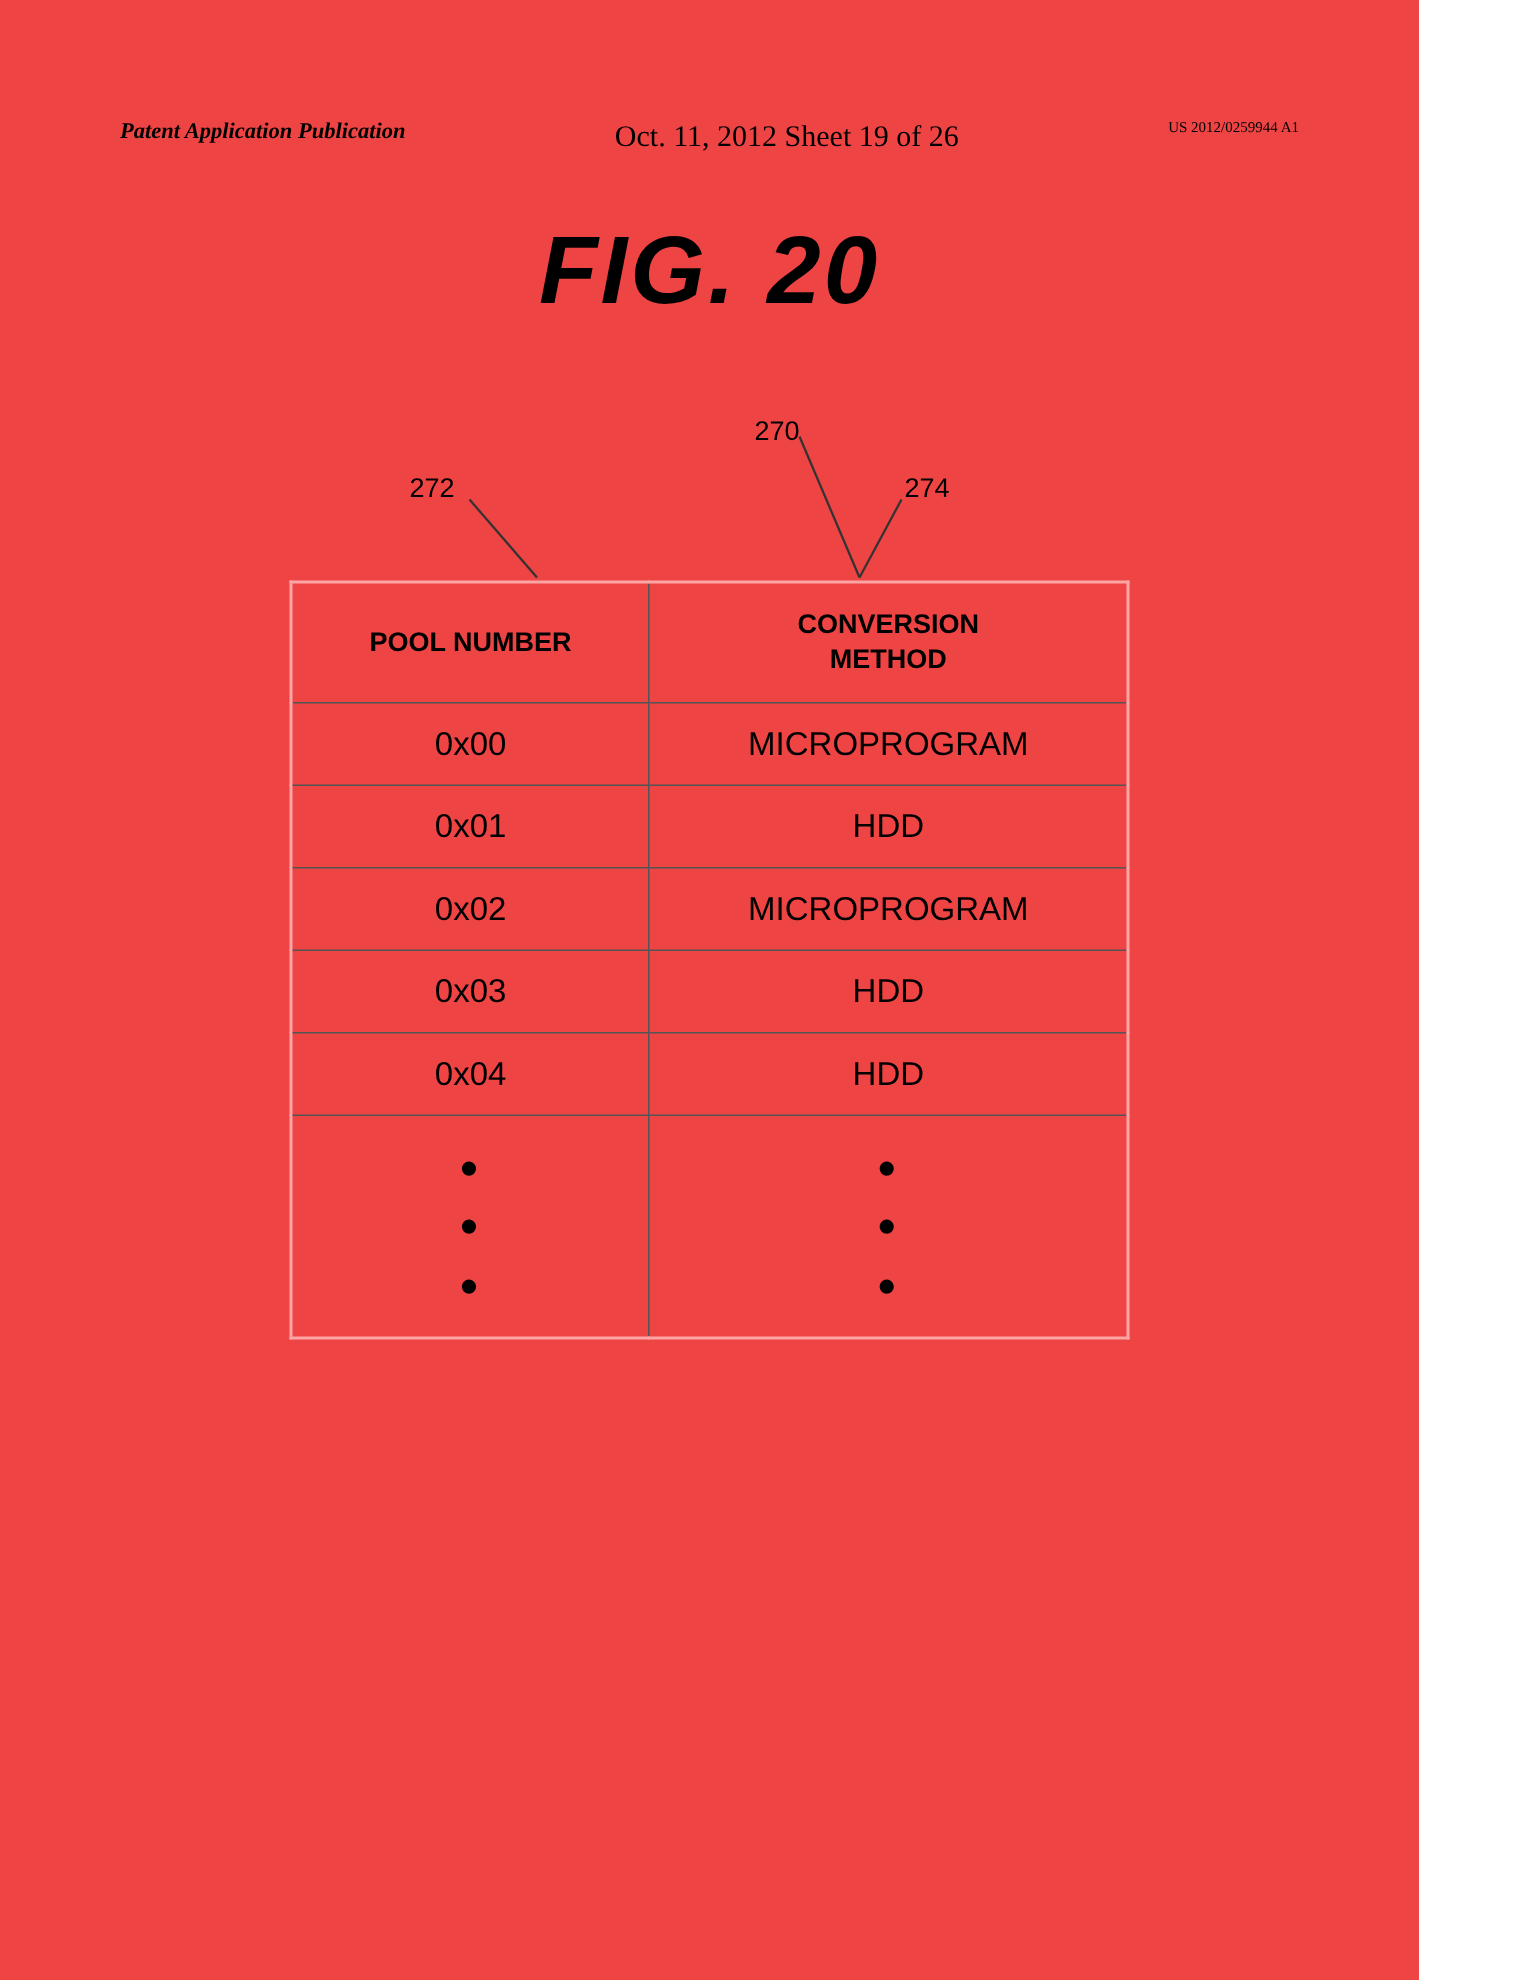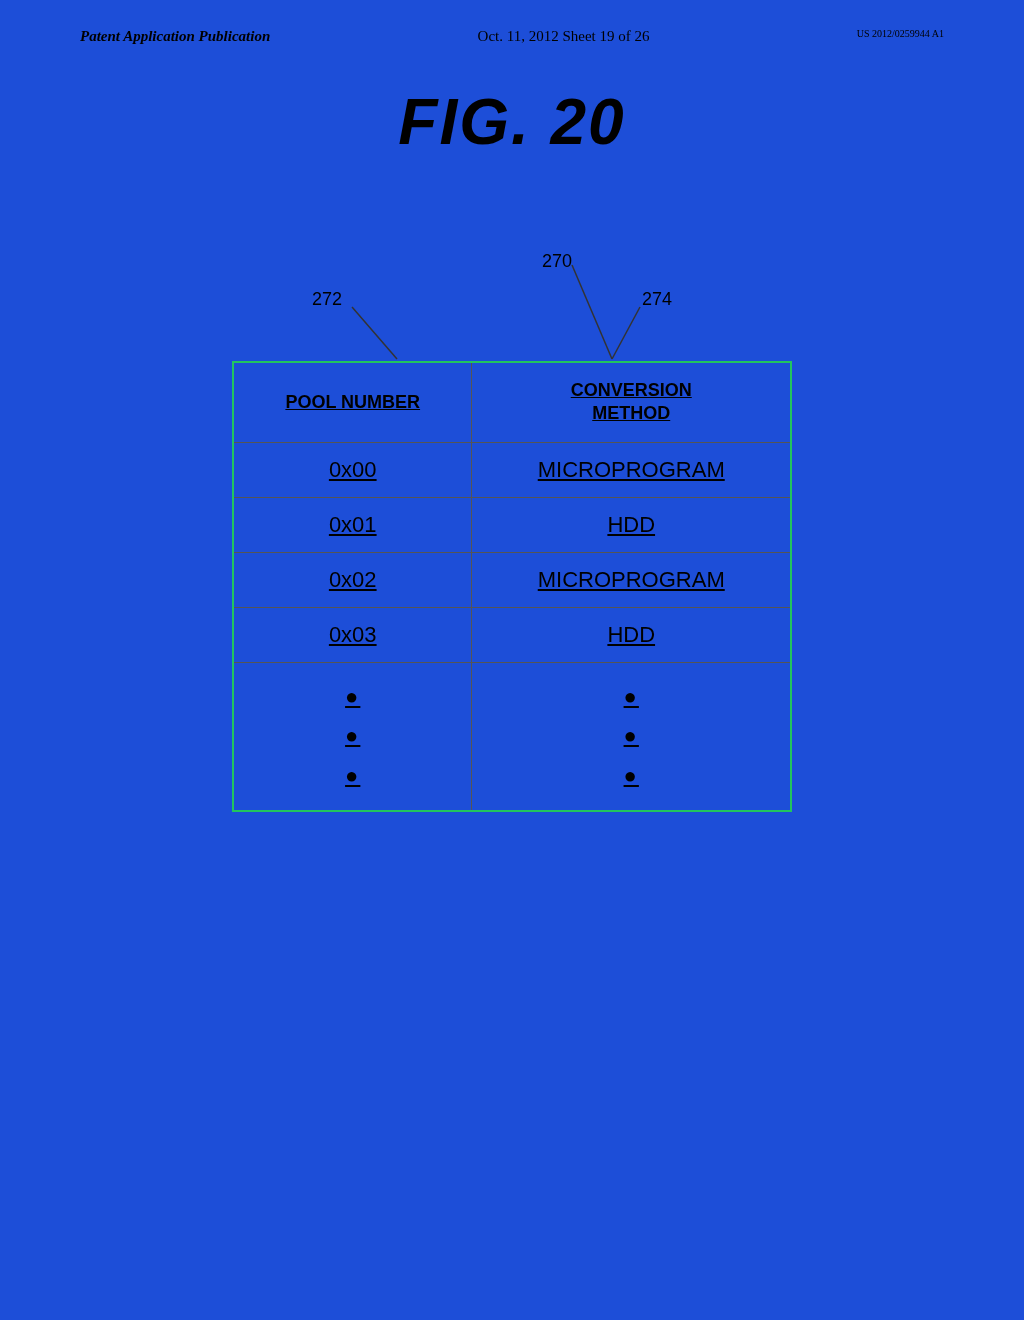--- a/index.html
+++ b/index.html
@@ -11,58 +11,58 @@
     body {
       background: #ffffff;
       font-family: 'Times New Roman', Times, serif;
       width: 1024px;
       height: 1320px;
       position: relative;
       overflow: hidden;
     }
 
     .page {
-      width: 1024px;
+      width: 946px;
       height: 1320px;
-      background: #1d4ed8;
-      position: relative;
-      padding: 28px 80px;
+      background: #ef4444;
+      position: relative;
+      padding: 80px 80px;
     }
 
     .header {
       display: flex;
       justify-content: space-between;
       align-items: flex-start;
       margin-bottom: 40px;
       font-size: 15px;
     }
 
     .header-left {
       font-weight: bold;
       font-style: italic;
       font-size: 15px;
     }
 
     .header-center {
-      font-size: 15px;
+      font-size: 20px;
       text-align: center;
     }
 
     .header-right {
       font-size: 10px;
     }
 
     .figure-title {
       text-align: center;
       font-size: 64px;
       font-weight: bold;
       font-style: italic;
       font-family: Arial, sans-serif;
       margin-top: 40px;
-      margin-bottom: 92px;
+      margin-bottom: 60px;
       letter-spacing: 2px;
     }
 
     .diagram-container {
       display: flex;
       justify-content: center;
       align-items: flex-end;
       position: relative;
       margin-top: 20px;
     }
@@ -76,22 +76,21 @@
     .labels-area {
       position: relative;
       height: 110px;
       width: 100%;
     }
 
     
     .data-table {
       width: 100%;
       border-collapse: collapse;
-      border: 2px solid #22c55e;
-      text-decoration: underline;
+      border: 2px solid #fca5a5;
     }
 
     .data-table th,
     .data-table td {
       border: 1.5px solid #555;
       text-align: center;
       padding: 14px 10px;
       font-size: 20px;
       font-family: Arial, sans-serif;
     }
@@ -176,20 +175,24 @@
           </tr>
           <tr>
             <td>0x02</td>
             <td>MICROPROGRAM</td>
           </tr>
           <tr>
             <td>0x03</td>
             <td>HDD</td>
           </tr>
           <tr>
+            <td>0x04</td>
+            <td>HDD</td>
+          </tr>
+          <tr>
             <td class="dots-cell">●<br>●<br>●</td>
             <td class="dots-cell">●<br>●<br>●</td>
           </tr>
         </tbody>
       </table>
 
     </div>
   </div>
 
 </div>

